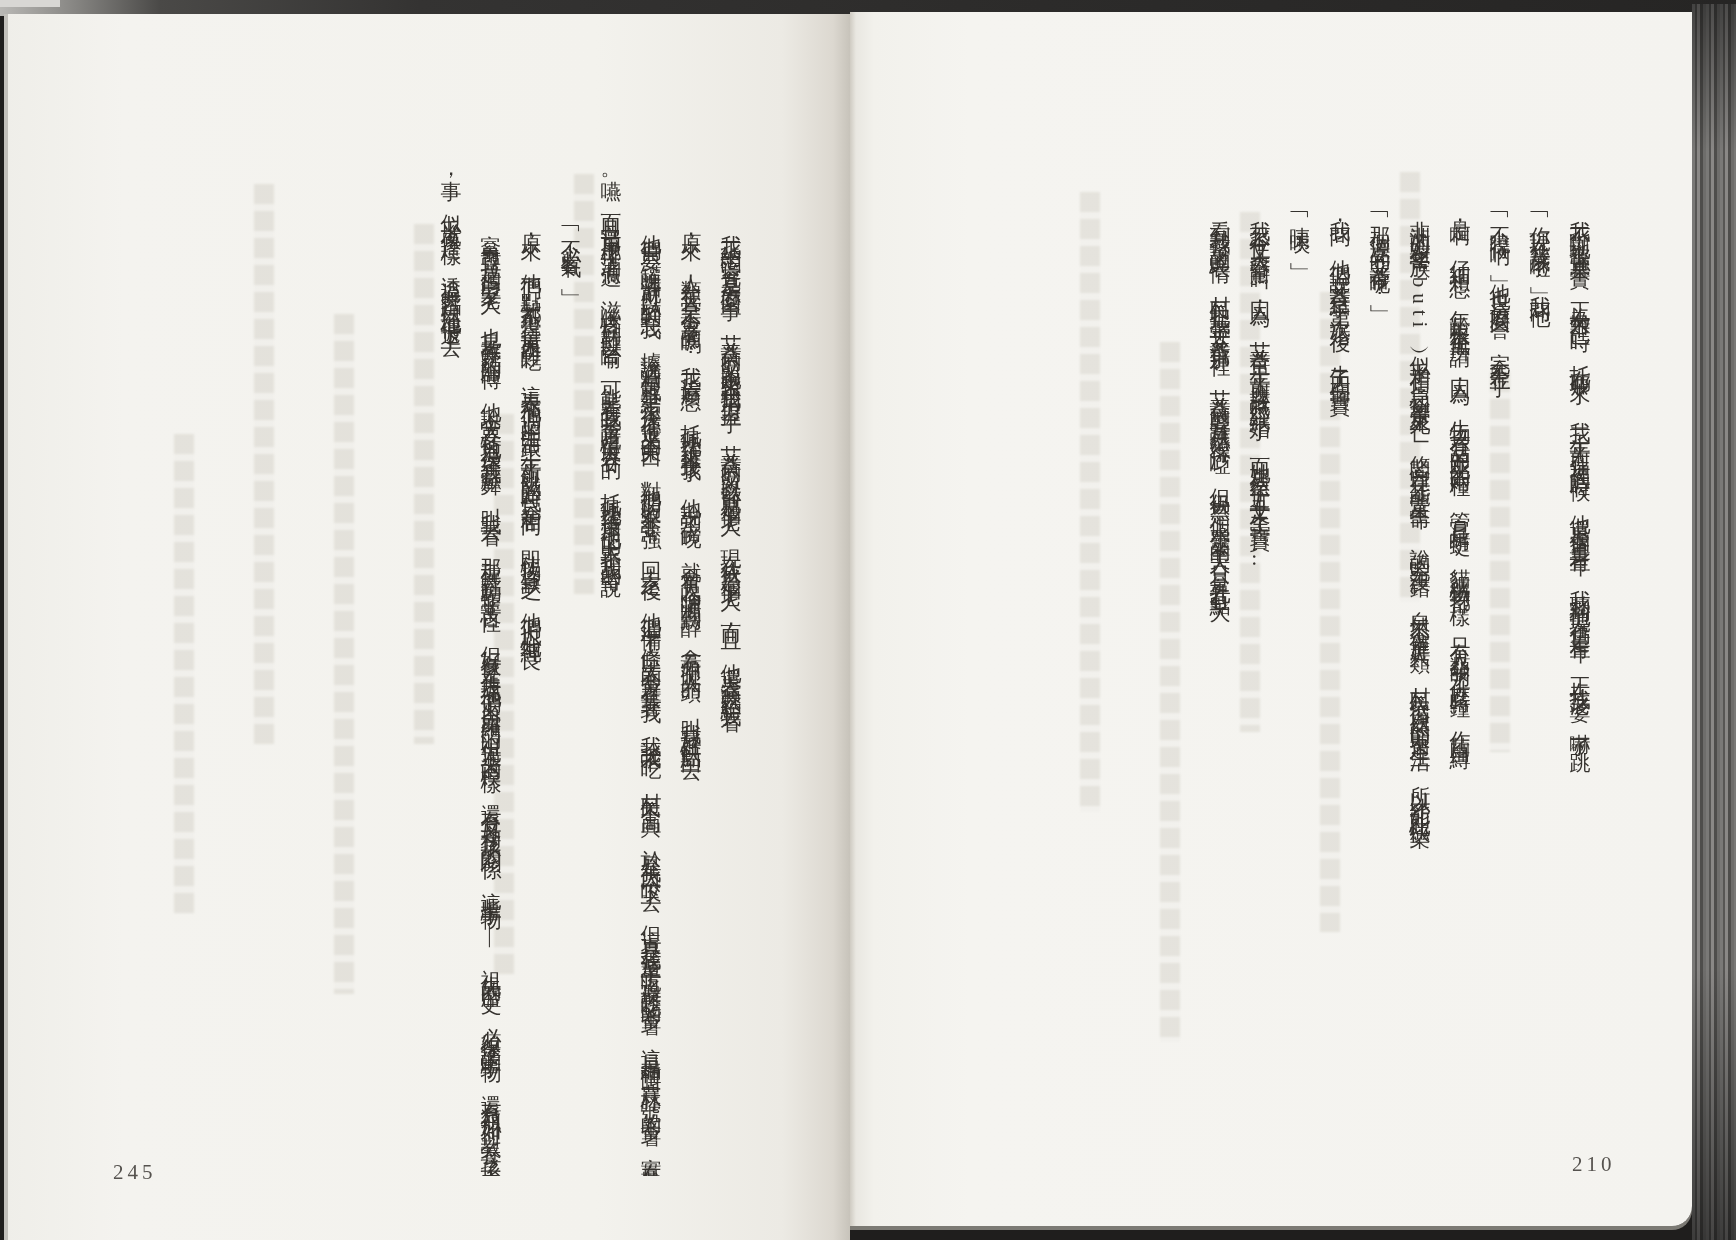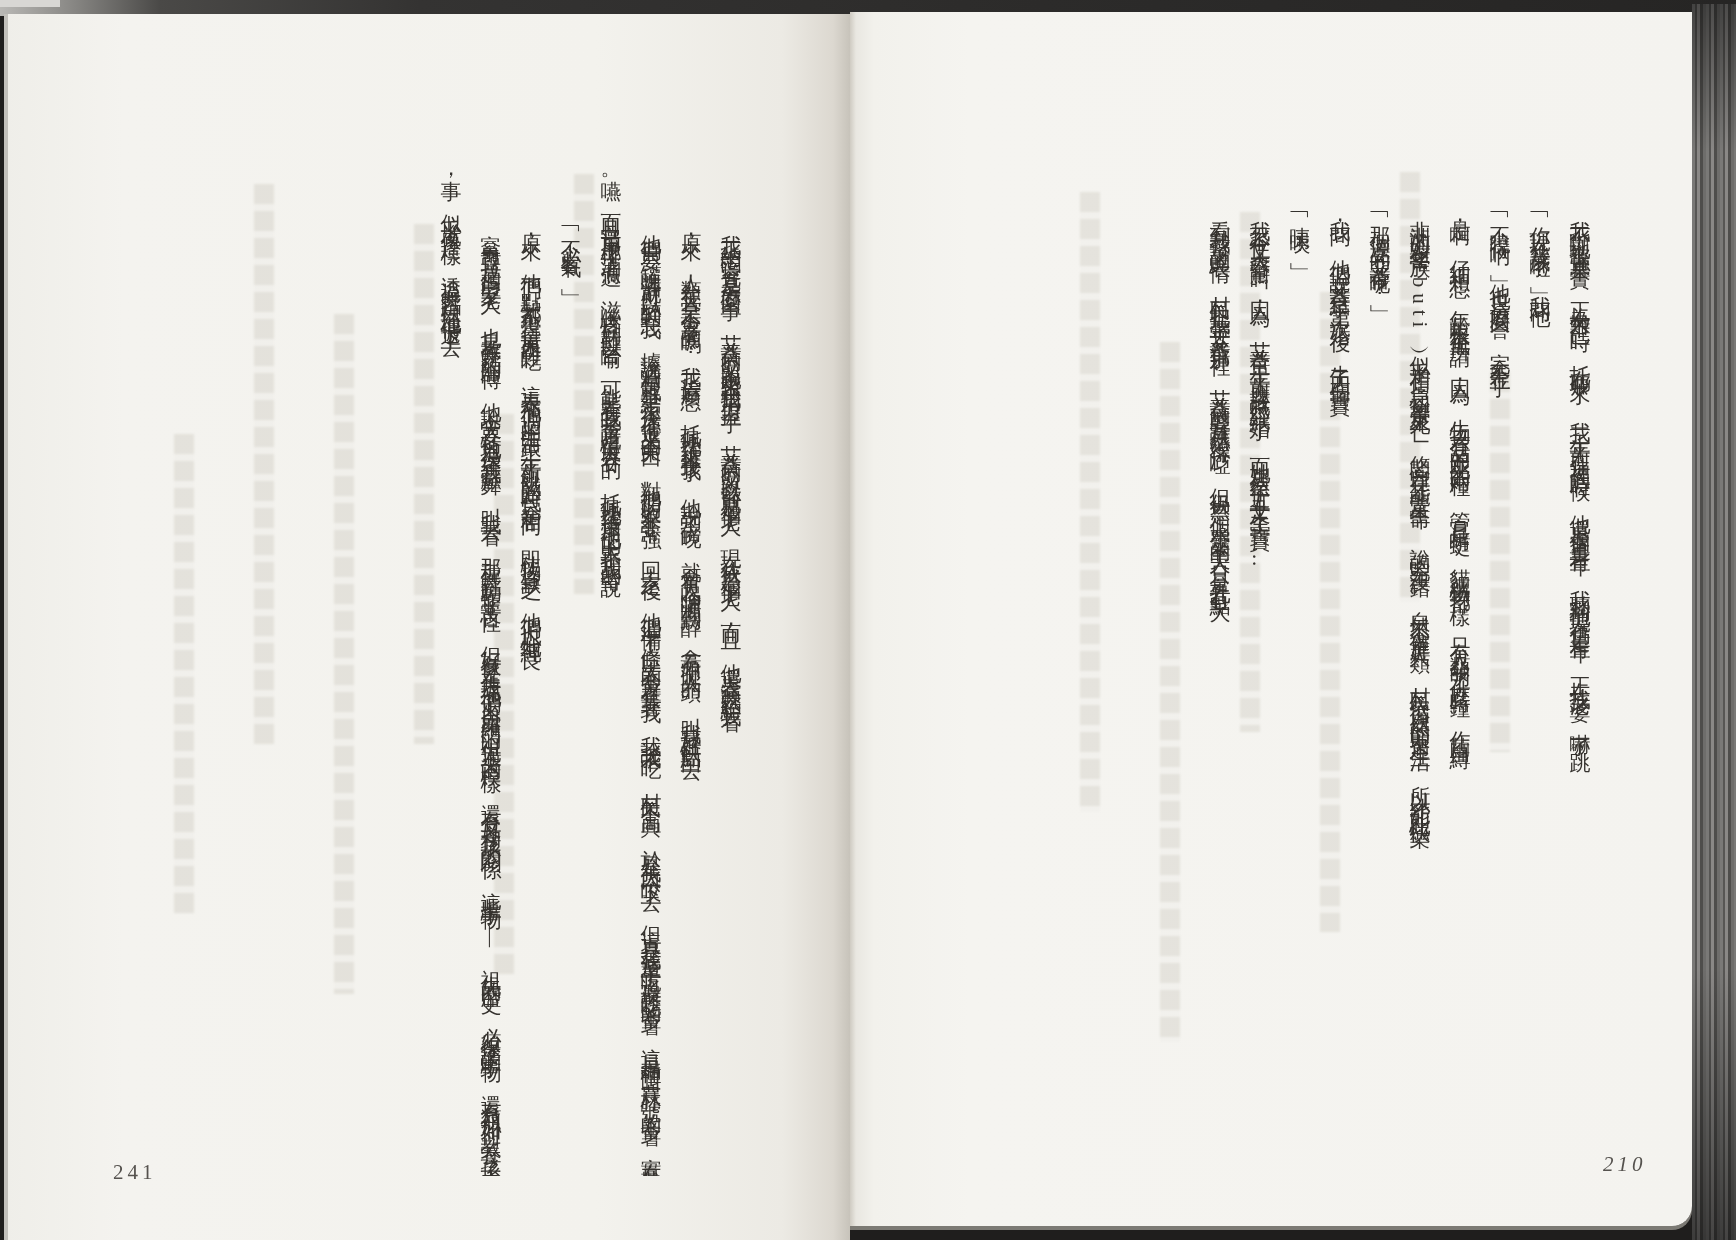--- a/index.html
+++ b/index.html
@@ -49,21 +49,21 @@
     color:#35322e;
     overflow:hidden;
   }
   .vtext p{margin:0;padding:0;text-indent:54px;}
   .vtext-left{top:150px;right:99px;height:1012px;width:652px;}
   .vtext-right{top:138px;right:92px;height:1012px;width:652px;}
   .pagenum{
     position:absolute;font-size:21px;letter-spacing:4px;color:#55524e;
   }
   .pagenum-left{left:109px;top:1146px;}
-  .pagenum-right{left:753px;top:1140px;font-style:italic;}
+  .pagenum-right{left:722px;top:1140px;}
   
   .ghost{
     position:absolute;width:20px;
     background:repeating-linear-gradient(to bottom,
       rgba(124,116,98,.13) 0 20px,rgba(124,116,98,.02) 20px 27px);
     filter:blur(1.3px);
     pointer-events:none;
   }
 </style>
 </head>
@@ -83,21 +83,21 @@
 
     <div class="vtext vtext-left">
       <p>我正納悶這究竟是怎麼回事，艾普蓓的父親跑來跟我用力握手。艾普蓓的父親以前就是個老人，現在依然是個老人。而且，他還表演舞蹈給我看。</p>
       <p>原來，人類在天堂是不會老的嗎？我正這麼想，托佩托羅來接我了。他說到了傍晚，就會有人喝啤酒喝到醉，拿石頭砸人的頭，叫我最好快點回去。</p>
       <p>他們只要一罐啤酒就可以醉到忘我。據說酒精是戰爭結束後才傳進來的東西，對他們的效果非常強。回去之後，他們準備了一條巨大的番薯在等著我。我說我不吃，村民不高興，於是我大口咬下去，但這真是我這輩子吃過最難吃的番薯。這是品種叫「農林一號」的番薯，實在難以下嚥。而且它還用椰子油煮過，滋味古怪到難以言喻。可能是看我吃番薯吃得慢吞吞的，托佩托羅還用他的大手拍我的背說：</p>
       <p>「不必客氣。」</p>
       <p>原來，他們一點兒都不覺得這東西難吃，這表示他們過的生活跟三十年前飢餓的時代完全相同。即使物資缺乏，他們也心地純良。</p>
       <p>富翁奇亞拉是個白髮老人，也是教舞蹈的師傅。他說今天要特地為保羅我獻舞，叫我去看。那種舞蹈動作非常古怪，但好像是在表現他們來自所羅門的祖先過去的模樣，還有父母和孩子的關係。這些事物——祖先的歷史、必須保護的事物，還有類似如何「教養」孩子之類的事，似乎就像這樣，透過舞蹈自然地傳遞下去。</p>
     </div>
 
-    <div class="pagenum pagenum-left">241</div>
+    <div class="pagenum pagenum-left">245</div>
   </div>
 
   <div class="page page-right">
     <div class="ghost" style="left:230px;top:180px;height:620px"></div>
     <div class="ghost" style="left:310px;top:330px;height:700px"></div>
     <div class="ghost" style="left:390px;top:200px;height:520px"></div>
     <div class="ghost" style="left:470px;top:280px;height:640px"></div>
     <div class="ghost" style="left:550px;top:160px;height:430px"></div>
     <div class="ghost" style="left:640px;top:360px;height:380px"></div>
 

